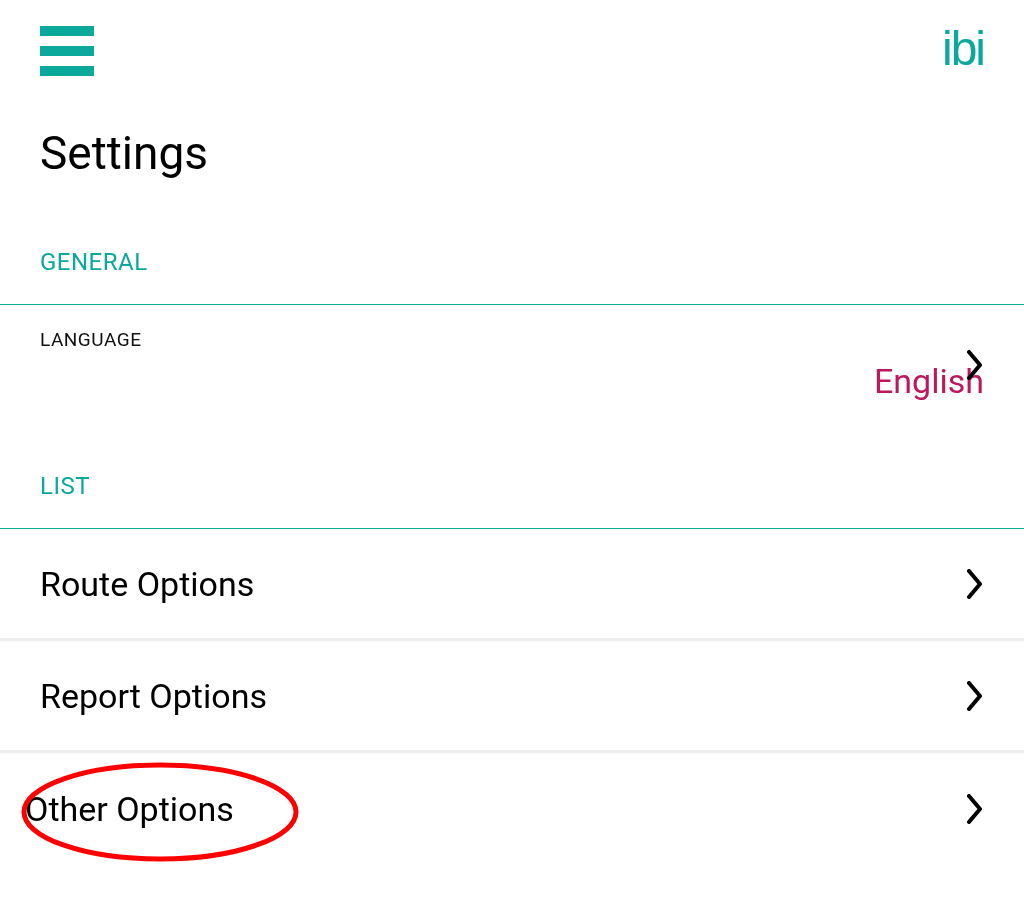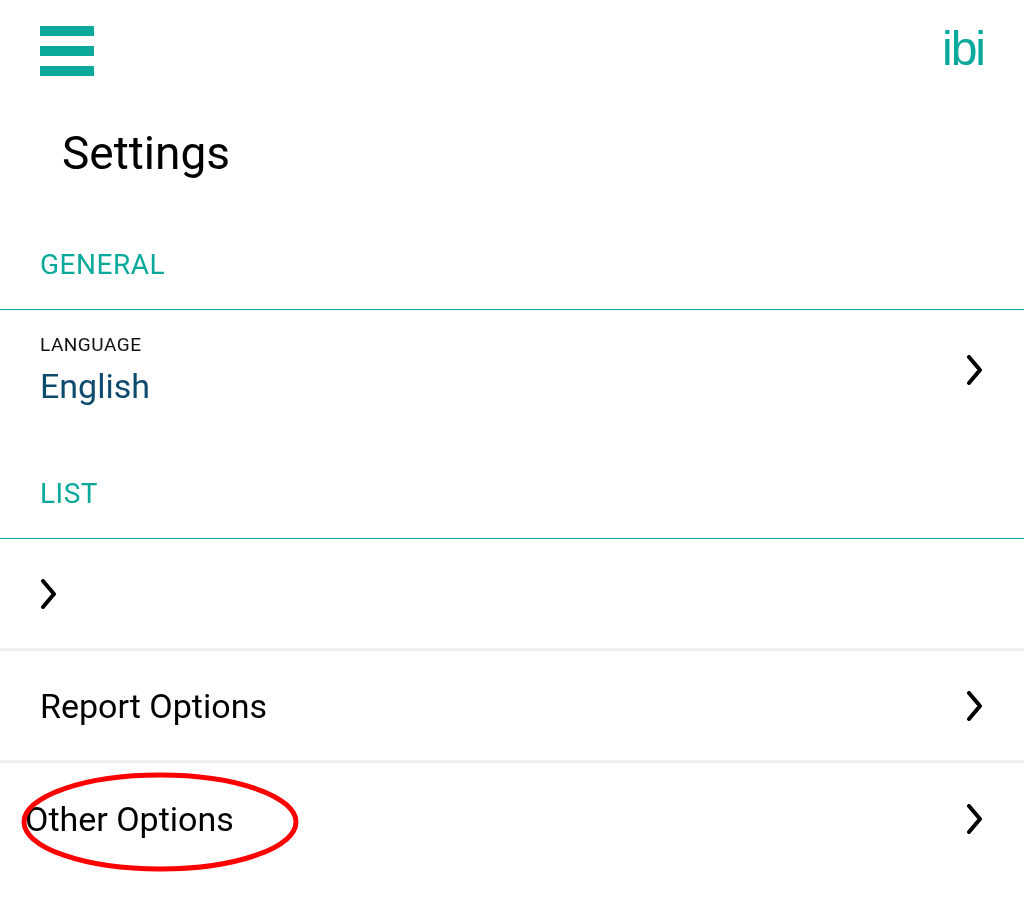--- a/index.html
+++ b/index.html
@@ -40,24 +40,23 @@
       font-size: 48px;
       font-weight: 400;
       letter-spacing: -2px;
       font-family: Arial, sans-serif;
     }
     .page-title {
       font-size: 46px;
       font-weight: 400;
       color: #000000;
       padding: 30px 40px 20px 40px;
-      margin-left: 22px;
     }
     .section-header {
-      font-size: 28px;
+      font-size: 24px;
       font-weight: 400;
       color: #0aa99c;
       padding: 48px 40px 28px 40px;
       letter-spacing: 0.5px;
     }
     .divider-top {
       border-top: 1px solid #0aa99c;
     }
     .item {
       display: flex;
@@ -76,21 +75,22 @@
       padding-bottom: 18px;
     }
     .item-language .small-label {
       font-size: 19px;
       color: #111111;
       letter-spacing: 0.5px;
       margin-bottom: 10px;
     }
     .item-language .value {
       font-size: 34px;
-      color: #0c4a6e;
+      color: #be185d;
+      text-align: right;
     }
     .item-language .chevron {
       position: absolute;
       right: 40px;
       top: 50%;
       transform: translateY(-50%);
     }
     .item-row {
       height: 112px;
       border-bottom: 3px solid #eeeeee;
@@ -146,20 +146,21 @@
     <svg viewBox="0 0 18 30">
         <path d="M3 2 L14 15 L3 28" stroke="#000000" stroke-width="4" fill="none" stroke-linecap="round" stroke-linejoin="round"></path>
       </svg>
   </div>
 </div>
 
 <div class="section-header">LIST</div>
 
 <div class="divider-top">
   <div class="item item-row">
+    <div class="item-label">Route Options</div>
     <div class="chevron">
       <svg viewBox="0 0 18 30">
           <path d="M3 2 L14 15 L3 28" stroke="#000000" stroke-width="4" fill="none" stroke-linecap="round" stroke-linejoin="round"></path>
         </svg>
     </div>
   </div>
 
   <div class="item item-row">
     <div class="item-label">Report Options</div>
     <div class="chevron">

